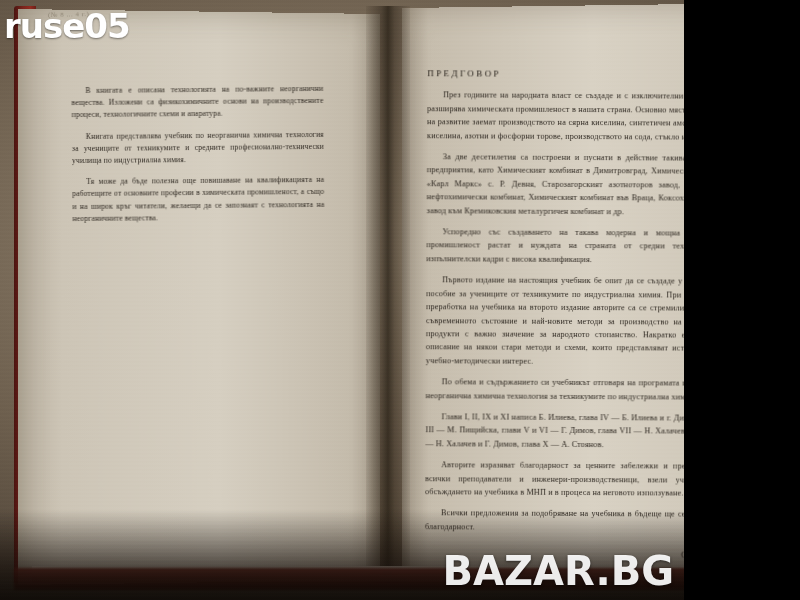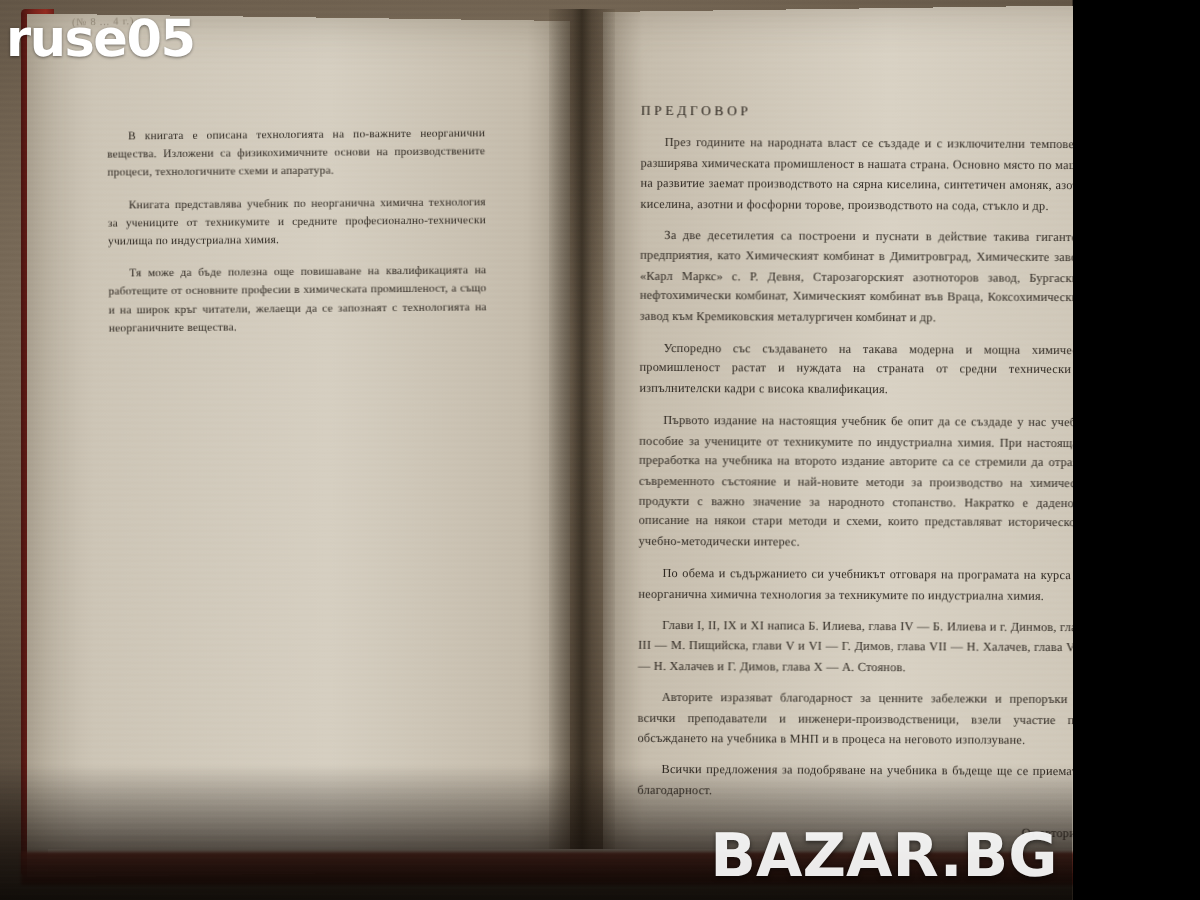--- a/index.html
+++ b/index.html
@@ -7,21 +7,20 @@
     padding: 0;
     background: #000;
   }
   #shot {
     position: relative;
     width: 684px;
     height: 600px;
     overflow: hidden;
     background: #6b5a4a;
     font-family: "Liberation Serif", serif;
-    padding-left: 31px;
   }
 
   
   .backdrop {
     position: absolute;
     inset: 0;
     background:
       radial-gradient(ellipse 120% 80% at 50% 40%, #9a8b76 0%, #6d5f4e 55%, #3d342b 100%);
   }
   .table-shadow {

